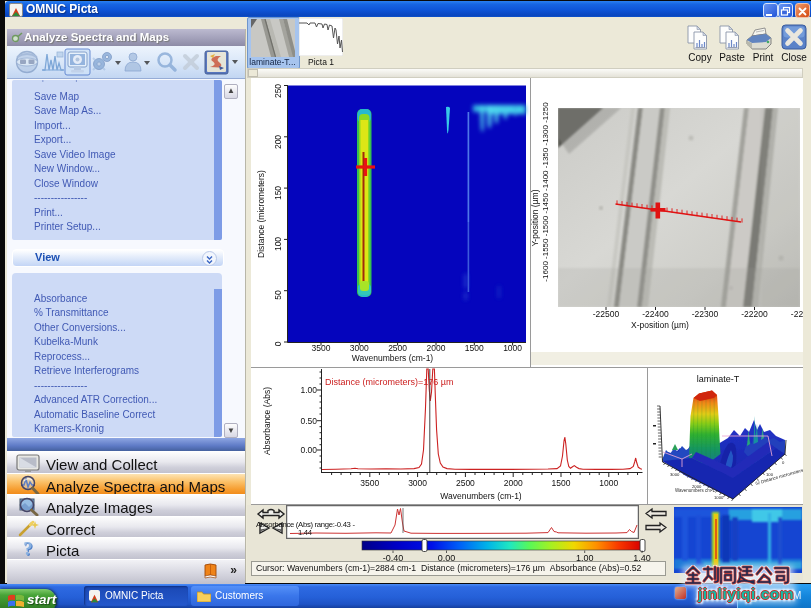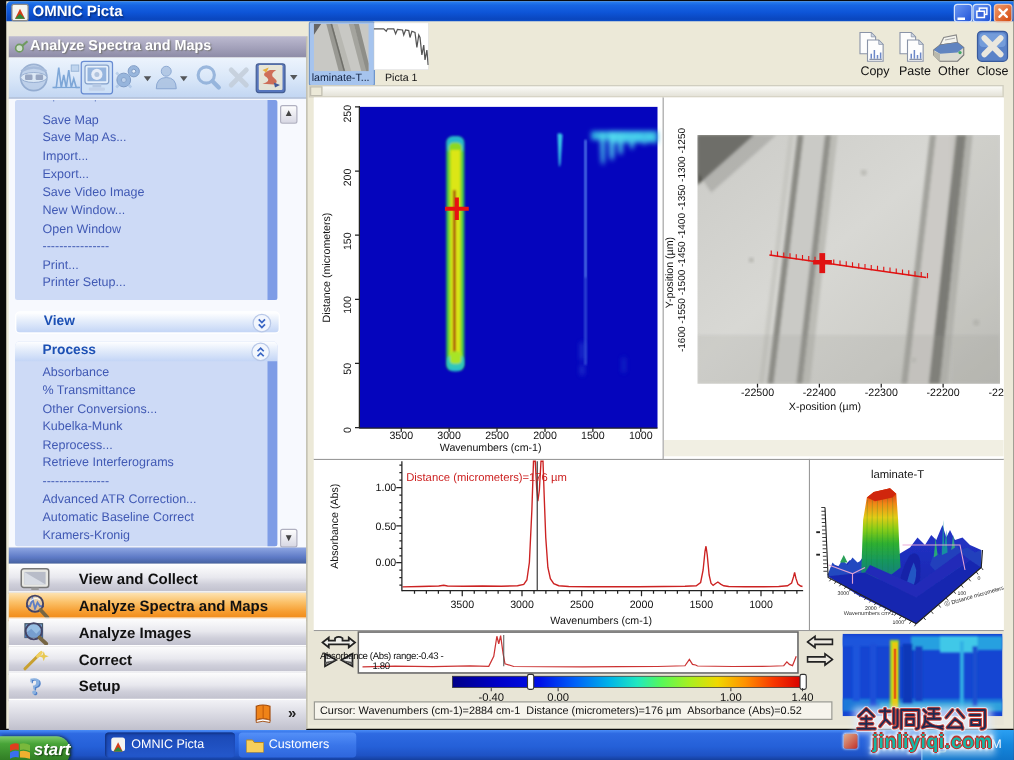--- a/index.html
+++ b/index.html
@@ -1,20 +1,20 @@
 <!DOCTYPE html>
 <html><head>
 <meta charset="utf-8">
 <style>
 html,body{margin:0;padding:0}
 body{width:811px;height:608px;overflow:hidden;background:#0a0a0a;font-family:"Liberation Sans",sans-serif;position:relative}
 .abs{position:absolute}
 .mi{position:absolute;left:22px;height:14px;font-size:10px;color:#4059b4;white-space:nowrap}
 .ob{position:absolute;left:7px;width:238px;height:22px;background:linear-gradient(180deg,#fdfdfd 0%,#e8e8ee 45%,#cfcfda 70%,#bfbfcc 100%);border-top:1px solid #fff;border-bottom:1px solid #9292a2}
-.obt{position:absolute;left:56px;top:4px;font-size:12px;font-weight:bold;color:#111}
+.obt{position:absolute;left:39px;top:4px;font-size:15px;font-weight:normal;color:#111}
 .tlab{position:absolute;font-size:10px;color:#111;text-align:center}
 </style>
 </head>
 <body>
 
 <div class="abs" style="left:5px;top:1px;width:806px;height:582px;background:#ece9d8"></div>
 
 <div class="abs" style="left:5px;top:1px;width:806px;height:16px;background:linear-gradient(180deg,#2a80f0 0%,#1765e2 20%,#0e55d8 55%,#0a46be 90%,#0d52cc 100%);border-radius:4px 0 0 0"></div>
 <div class="abs" style="left:9px;top:3px;width:12px;height:12px;background:#f4f4f0;border-radius:2px;border:1px solid #888">
   <svg width="12" height="12" viewBox="0 0 12 12">
@@ -109,46 +109,37 @@
 
 <div class="abs" style="left:12px;top:80px;width:210px;height:160px;background:#cddaf6;border-radius:2px;overflow:hidden">
   <div style="position:absolute;right:0;top:0;width:8px;height:100%;background:#7e9ce6"></div>
   <div class="mi" style="top:-9px;color:#7a90cc">Open Map...</div>
   <div class="mi" style="top:11px">Save Map</div>
   <div class="mi" style="top:25px">Save Map As...</div>
   <div class="mi" style="top:40px">Import...</div>
   <div class="mi" style="top:54px">Export...</div>
   <div class="mi" style="top:69px">Save Video Image</div>
   <div class="mi" style="top:83px">New Window...</div>
-  <div class="mi" style="top:98px">Open Window</div>
+  <div class="mi" style="top:98px">Close Window</div>
   <div class="mi" style="top:112px">----------------</div>
   <div class="mi" style="top:127px">Print...</div>
   <div class="mi" style="top:141px">Printer Setup...</div>
 </div>
 
 <div class="abs" style="left:12px;top:249px;width:210px;height:16px;background:linear-gradient(180deg,#fff 0%,#e6eefb 40%,#c3d5f6 100%);border-radius:4px;border:1px solid #fff">
   <div style="position:absolute;left:22px;top:1px;font-size:11px;font-weight:bold;color:#1c50b4">View</div>
   <div style="position:absolute;right:6px;top:1px;width:13px;height:13px;border-radius:50%;background:#f2f6fd;border:1px solid #b8c8e8"><svg width="13" height="13" viewBox="0 0 13 13">
         <g stroke="#3a66c4" stroke-width="1.4" fill="none">
           <path d="M4 3.5 L6.5 6 L9 3.5"></path>
           <path d="M4 7.5 L6.5 10 L9 7.5"></path>
         </g>
       </svg></div>
 </div>
 
 <div class="abs" style="left:12px;top:273px;width:210px;height:164px;background:#cddaf6;border-radius:4px 4px 2px 2px;overflow:hidden">
-  <div style="position:absolute;left:0;top:0;width:100%;height:16px;background:linear-gradient(180deg,#fff 0%,#e6eefb 40%,#c3d5f6 100%)">
-    <div style="position:absolute;left:22px;top:1px;font-size:11px;font-weight:bold;color:#1c50b4">Process</div>
-    <div style="position:absolute;right:6px;top:1px;width:13px;height:13px;border-radius:50%;background:#f2f6fd;border:1px solid #b8c8e8"><svg width="13" height="13" viewBox="0 0 13 13">
-          <g stroke="#3a66c4" stroke-width="1.4" fill="none">
-            <path d="M4 6 L6.5 3.5 L9 6"></path>
-            <path d="M4 10 L6.5 7.5 L9 10"></path>
-          </g>
-        </svg></div>
-  </div>
   <div style="position:absolute;right:0;top:16px;width:8px;height:100%;background:#7e9ce6"></div>
   <div class="mi" style="top:20px">Absorbance</div>
   <div class="mi" style="top:34px">% Transmittance</div>
   <div class="mi" style="top:49px">Other Conversions...</div>
   <div class="mi" style="top:63px">Kubelka-Munk</div>
   <div class="mi" style="top:78px">Reprocess...</div>
   <div class="mi" style="top:92px">Retrieve Interferograms</div>
   <div class="mi" style="top:107px">----------------</div>
   <div class="mi" style="top:121px">Advanced ATR Correction...</div>
   <div class="mi" style="top:136px">Automatic Baseline Correct</div>
@@ -189,21 +180,21 @@
 </div>
 <div class="ob" style="top:515.5px">
     <div class="obt">Correct</div>
   <svg style="position:absolute;left:9px;top:2px" width="26" height="19" viewBox="0 0 26 19">
       <line x1="4" y1="16" x2="16" y2="4" stroke="#c8a030" stroke-width="2.5" stroke-linecap="round"></line>
       <line x1="14" y1="6" x2="17" y2="3" stroke="#f0d060" stroke-width="2.5" stroke-linecap="round"></line>
       <path d="M19 2 L20 5 L23 6 L20 7 L19 10 L18 7 L15 6 L18 5 Z" fill="#e8c850"></path>
     </svg>
 </div>
 <div class="ob" style="top:537px">
-    <div class="obt">Setup</div>
+    <div class="obt">Picta</div>
   <svg style="position:absolute;left:11px;top:1px" width="22" height="21" viewBox="0 0 22 21">
       <text x="11" y="17" font-size="19" font-weight="bold" fill="#5080c8" text-anchor="middle" style="font-family:'Liberation Serif',serif">?</text>
       <text x="10" y="16" font-size="19" font-weight="bold" fill="#88b0e0" text-anchor="middle" style="font-family:'Liberation Serif',serif">?</text>
     </svg>
 </div>
 <div class="abs" style="left:7px;top:559px;width:238px;height:24px;background:linear-gradient(180deg,#f2f2f6 0%,#d4d4de 60%,#c0c0cc 100%);border-top:1px solid #fff">
   <div style="position:absolute;right:27px;top:3px;width:15px;height:16px"><svg width="15" height="16" viewBox="0 0 15 16">
         <path d="M2 2 Q7 0 13 2 L13 13 Q7 11 2 13 Z" fill="#ef8318" stroke="#a04808" stroke-width="0.9"></path>
         <path d="M2 13 Q7 11 13 13 L13 15 Q7 13 2 15 Z" fill="#fff" stroke="#a04808" stroke-width="0.7"></path>
         <line x1="7.5" y1="1" x2="7.5" y2="12" stroke="#c05808" stroke-width="0.8"></line>
@@ -258,21 +249,21 @@
     <circle cx="21" cy="15" r="1.3" fill="#4a6"></circle>
   </g>
   <g transform="translate(96,1)">
     <rect x="0" y="0" width="24" height="24" rx="3.5" fill="#5a82c8" stroke="#385a9c" stroke-width="1"></rect>
     <rect x="1.5" y="1.5" width="21" height="11" rx="3" fill="#7ba2de" opacity="0.8"></rect>
     <path d="M5.5 5.5 L18.5 18.5 M18.5 5.5 L5.5 18.5" stroke="#eae7de" stroke-width="4.6" stroke-linecap="round"></path>
   </g>
 </svg>
 <div class="tlab" style="left:686px;top:52px;width:28px">Copy</div>
 <div class="tlab" style="left:718px;top:52px;width:28px">Paste</div>
-<div class="tlab" style="left:749px;top:52px;width:28px">Other</div>
+<div class="tlab" style="left:749px;top:52px;width:28px">Print</div>
 <div class="tlab" style="left:780px;top:52px;width:28px">Close</div>
 
 <div class="abs" style="left:247px;top:68px;width:556px;height:10px;background:linear-gradient(180deg,#fbfbf8,#e4e2d8);border:1px solid #d0cec0;box-sizing:border-box"></div>
 <div class="abs" style="left:248px;top:69px;width:10px;height:8px;background:#ece9d8;border:1px solid #c0bdb0;box-sizing:border-box"></div>
 
 <div class="abs" style="left:251px;top:78px;width:552px;height:427px;background:#fff"></div>
 
 <div class="abs" style="left:530px;top:78px;width:1px;height:289px;background:#9a9a9a"></div>
 <div class="abs" style="left:251px;top:367px;width:552px;height:1px;background:#9a9a9a"></div>
 <div class="abs" style="left:647px;top:367px;width:1px;height:137px;background:#9a9a9a"></div>
@@ -693,21 +684,21 @@
   <rect x="0.5" y="0.5" width="352" height="33" fill="#fff" stroke="#666" stroke-width="1.5"></rect>
   <path d="M4 28.5 L30 28 L60 28.3 L90 27.8 L105 28 L109 20 L111.5 4 L113 10 L114.5 3.5 L116.5 18 L118 26 L125 28.2 L150 28.4 L180 28.4 L210 28.3 L240 28.2 L262 27.6 L265.5 22.5 L268 26.5 L270.5 27 L272 27.8 L300 28.2 L330 28 L341 27.6 L343.5 24.5 L345.5 26.5 L348 27.5 L351 20" fill="none" stroke="#cc3333" stroke-width="1"></path>
   <line x1="117" y1="3" x2="117" y2="28" stroke="#555" stroke-width="0.8"></line>
 </svg>
 
 <svg class="abs" style="left:645px;top:507px" width="22" height="28" viewBox="0 0 22 28">
   <path d="M1 6.5 L7 2 L7 4.5 L21 4.5 L21 8.5 L7 8.5 L7 11 Z" fill="#ece9e0" stroke="#222" stroke-width="1.3"></path>
   <path d="M21 20.5 L15 16 L15 18.5 L1 18.5 L1 22.5 L15 22.5 L15 25 Z" fill="#ece9e0" stroke="#222" stroke-width="1.3"></path>
 </svg>
 
-<div class="abs" style="left:256px;top:521px;width:104px;font-size:7.7px;letter-spacing:-0.3px;color:#111;line-height:7.5px;white-space:nowrap">Absorbance (Abs) range:-0.43 -<br><span style="padding-left:42px">1.80</span></div>
+<div class="abs" style="left:256px;top:521px;width:104px;font-size:7.7px;letter-spacing:-0.3px;color:#111;line-height:7.5px;white-space:nowrap">Absorbance (Abs) range:-0.43 -<br><span style="padding-left:42px">1.44</span></div>
 
 <svg class="abs" style="left:355px;top:538px" width="300" height="24" viewBox="0 0 300 24">
   <defs>
     <linearGradient id="jet" x1="0" y1="0" x2="1" y2="0">
       <stop offset="0" stop-color="#000089"></stop>
         <stop offset="0.13" stop-color="#0000c8"></stop>
         <stop offset="0.25" stop-color="#0010e8"></stop>
         <stop offset="0.35" stop-color="#0060f8"></stop>
         <stop offset="0.45" stop-color="#00b4e8"></stop>
         <stop offset="0.53" stop-color="#20e8c0"></stop>
@@ -773,21 +764,21 @@
   </svg>
   <div style="position:absolute;left:27px;top:3px;font-size:13.5px;font-weight:bold;font-style:italic;color:#fff;text-shadow:1px 1px 1px #1a4a14">start</div>
 </div>
 <div class="abs" style="left:84px;top:586px;width:104px;height:20px;background:linear-gradient(180deg,#1a48b4,#2458cc);border-radius:3px;box-shadow:inset 1px 1px 2px #10307e">
   <div style="position:absolute;left:5px;top:4px;width:11px;height:11px;background:#f4f4f0;border-radius:2px"><svg width="11" height="11" viewBox="0 0 12 12">
         <path d="M2 10 L6 2 L10 10 Z" fill="#d33c18"></path>
         <path d="M2 10 L6 6 L10 10 Z" fill="#2d8a3a"></path>
       </svg></div>
   <div style="position:absolute;left:21px;top:4px;font-size:10px;color:#fff">OMNIC Picta</div>
 </div>
-<div class="abs" style="left:191px;top:586px;width:94px;height:20px;background:linear-gradient(180deg,#5490f8 0%,#3a76ea 50%,#2e66dc 100%);border-radius:3px">
+<div class="abs" style="left:191px;top:586px;width:108px;height:20px;background:linear-gradient(180deg,#5490f8 0%,#3a76ea 50%,#2e66dc 100%);border-radius:3px">
   <svg style="position:absolute;left:6px;top:4px" width="14" height="12" viewBox="0 0 14 12">
       <path d="M0 2 L5 2 L6.5 4 L14 4 L14 12 L0 12 Z" fill="#f7cf5c" stroke="#b98a1e" stroke-width="0.8"></path>
     </svg>
   <div style="position:absolute;left:24px;top:4px;font-size:10px;color:#fff">Customers</div>
 </div>
 
 <div class="abs" style="left:737px;top:584px;width:74px;height:24px;background:linear-gradient(180deg,#2ba0f2 0%,#1586dc 50%,#0f74c8 100%);border-left:1px solid #7cc4f8"></div>
 <div class="abs" style="left:744px;top:589px;width:11px;height:11px;background:#2464c8;border-radius:2px;border:1px solid #9cc"></div>
 <div class="abs" style="left:764px;top:590px;font-size:10px;color:#fff">2:14 PM</div>
 

